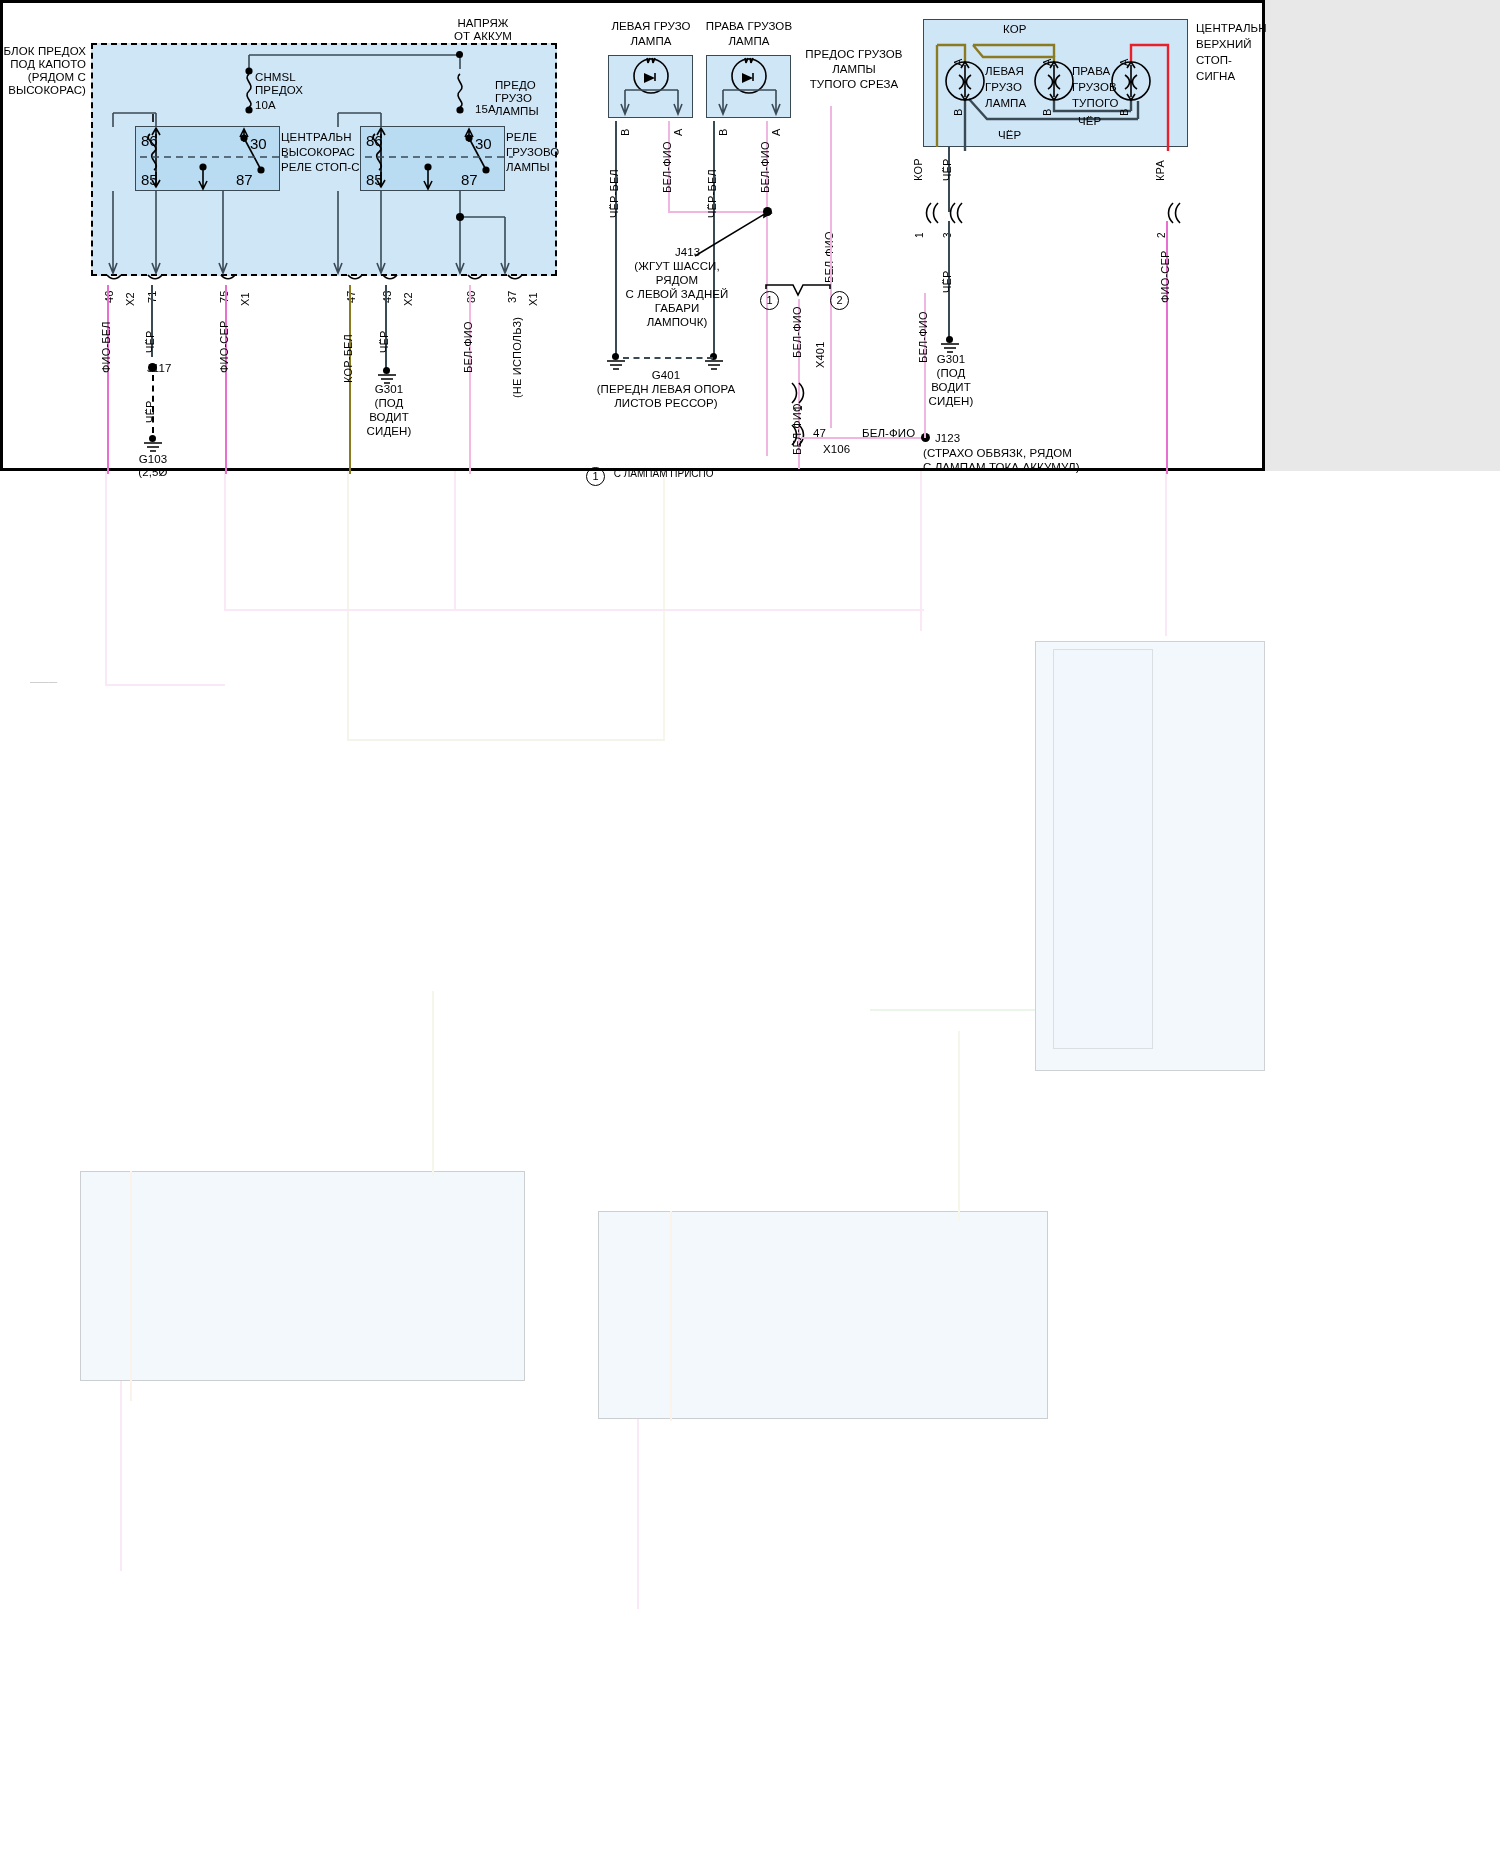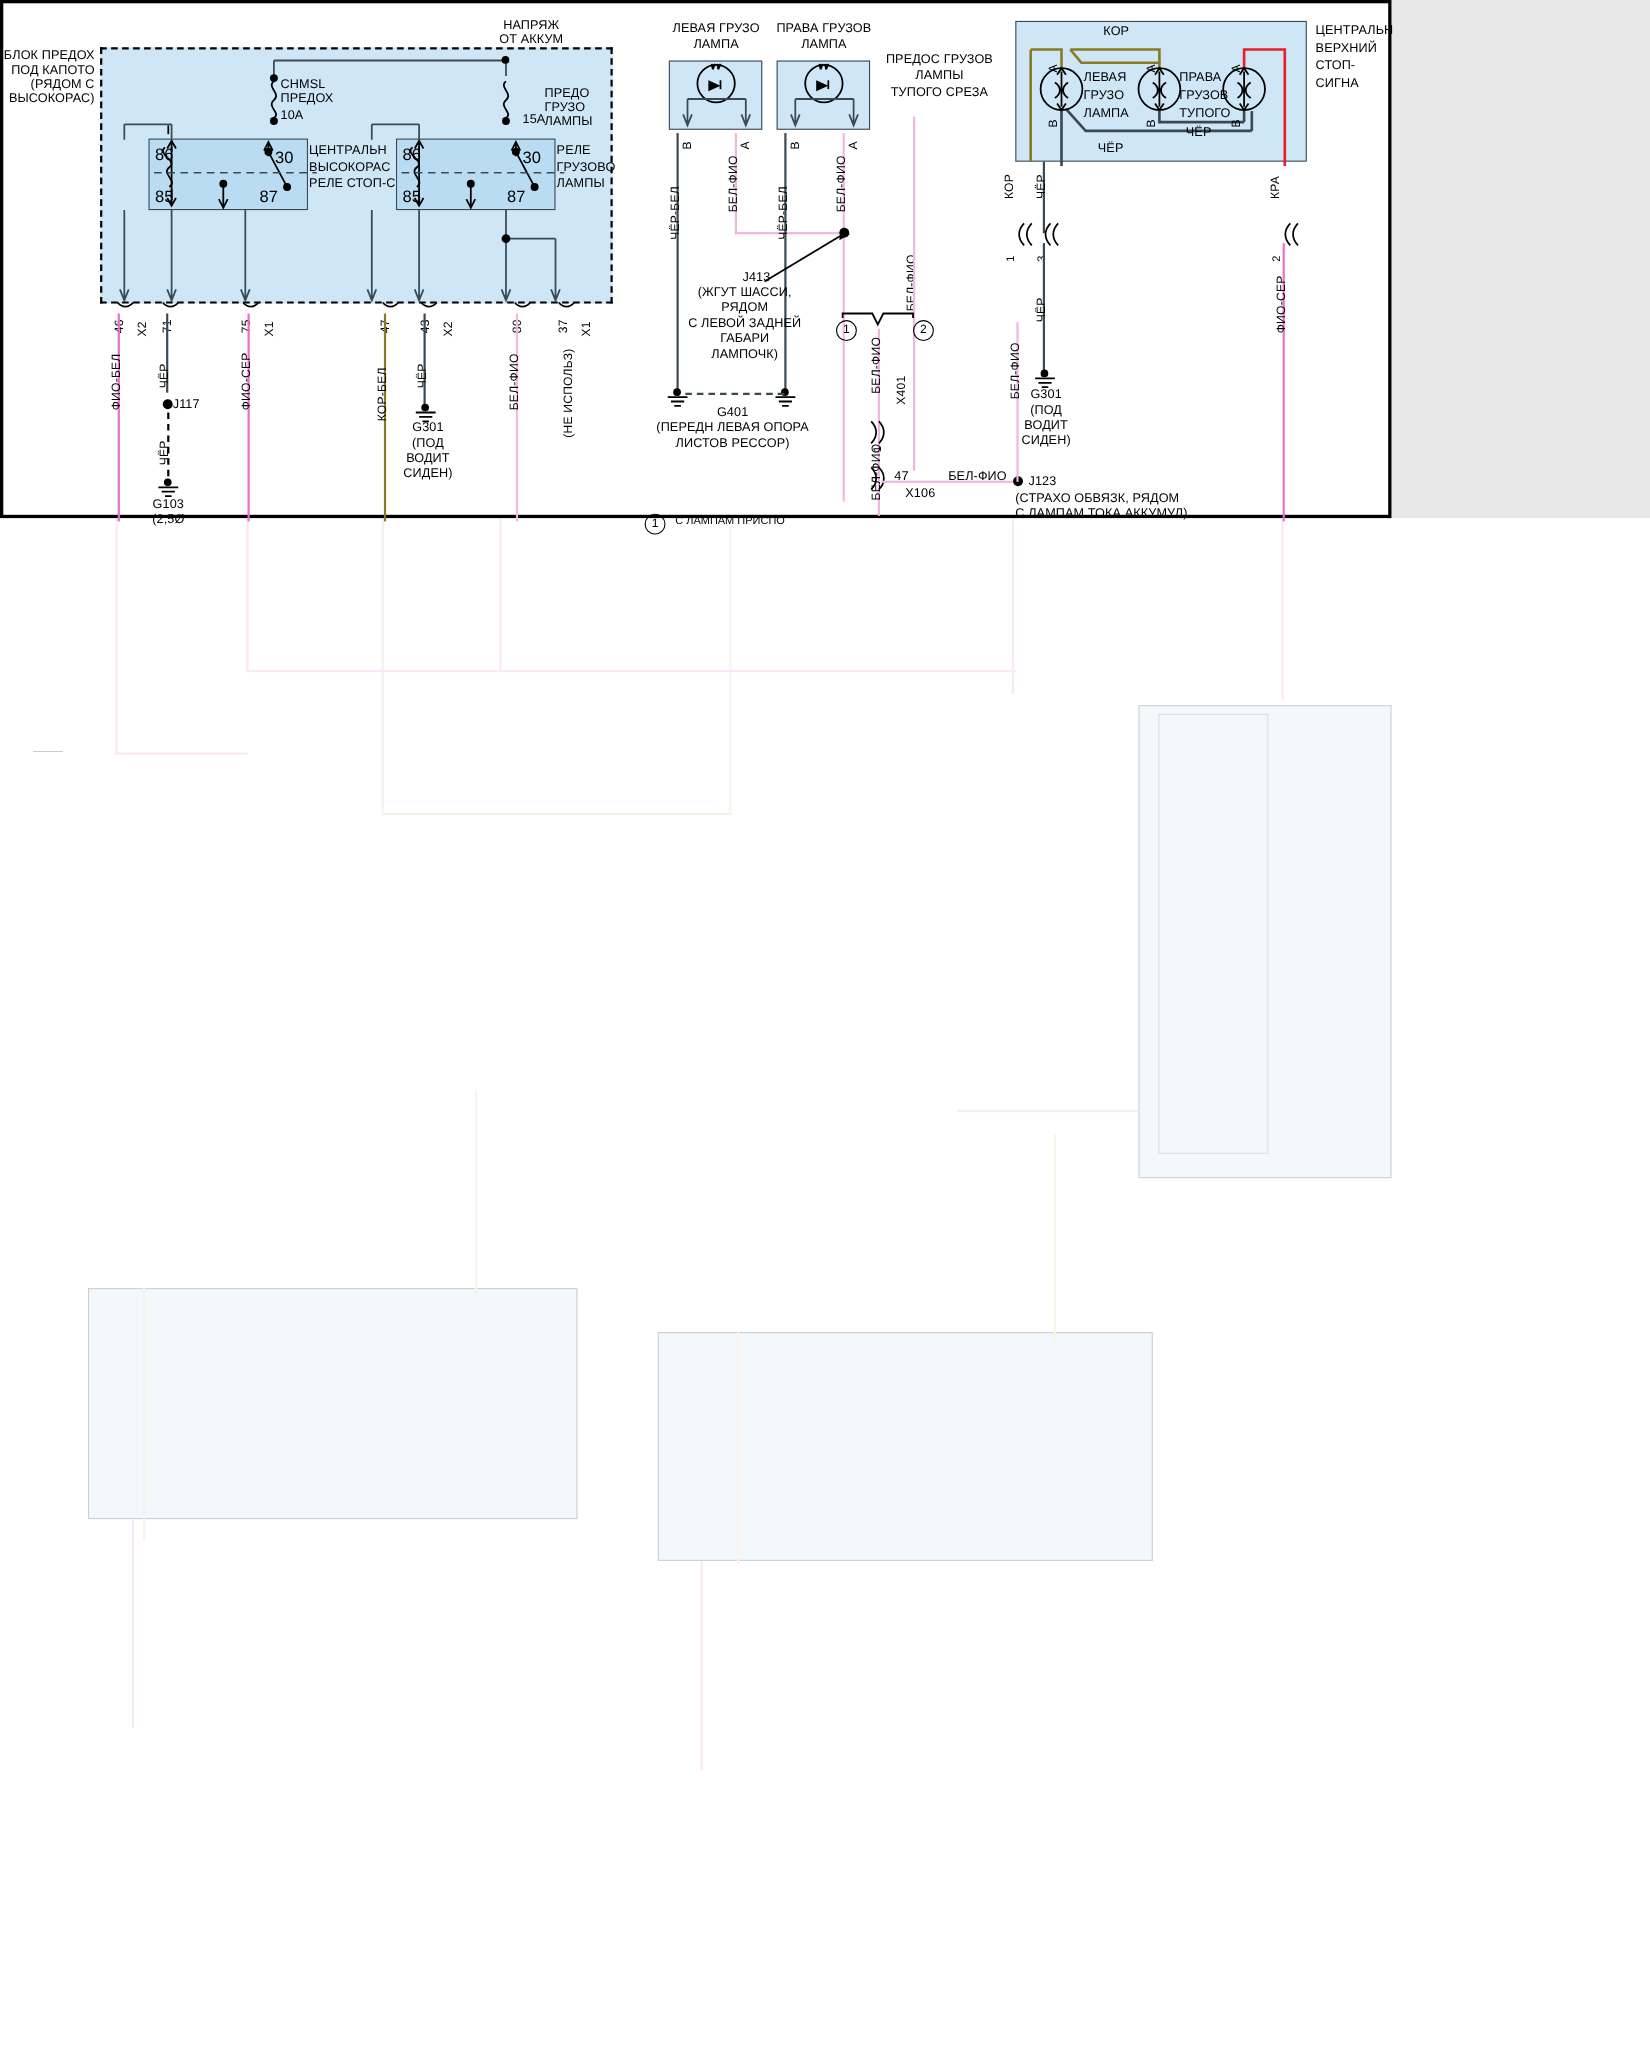--- a/index.html
+++ b/index.html
@@ -218,21 +218,21 @@
     <div class="vlbl" style="left:503px;top:300px;">37</div>
     <div class="vlbl" style="left:524px;top:303px;">X1</div>
     <div class="vlbl" style="left:508px;top:395px;">(НЕ ИСПОЛЬЗ)</div>
 
     <div class="w v mag" style="left:104px;top:282px;height:189px;"></div>
     <div class="vlbl" style="left:97px;top:370px;">ФИО-БЕЛ</div>
 
     <div class="w v blk" style="left:148px;top:282px;height:72px;"></div>
     <div class="vlbl" style="left:141px;top:350px;">ЧЁР</div>
     <div class="dot" style="left:145px;top:360px;"></div>
-    <div class="lbl" style="left:154px;top:359px;">J117</div>
+    <div class="lbl" style="left:144px;top:359px;">J117</div>
     <div class="dashv" style="left:149px;top:372px;height:58px;"></div>
     <div class="vlbl" style="left:141px;top:420px;">ЧЁР</div>
     <div class="dot sm" style="left:146px;top:432px;"></div>
     <svg style="left:138px;top:438px;width:26px;height:14px;">
       <path class="stkb" d="M3,2 L21,2 M6,6 L18,6 M9,10 L15,10"></path>
     </svg>
     <div class="lbl c" style="left:112px;top:450px;width:76px;">G103</div>
     <div class="lbl c" style="left:112px;top:463px;width:76px;">(2,5Ø</div>
 
     <div class="w v mag" style="left:222px;top:282px;height:189px;"></div>

